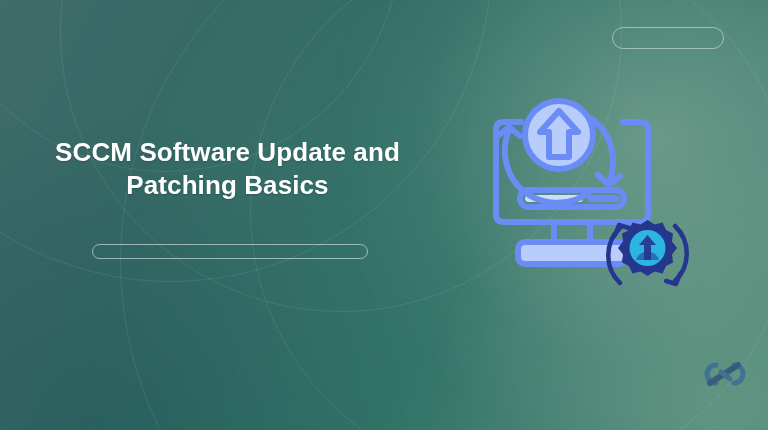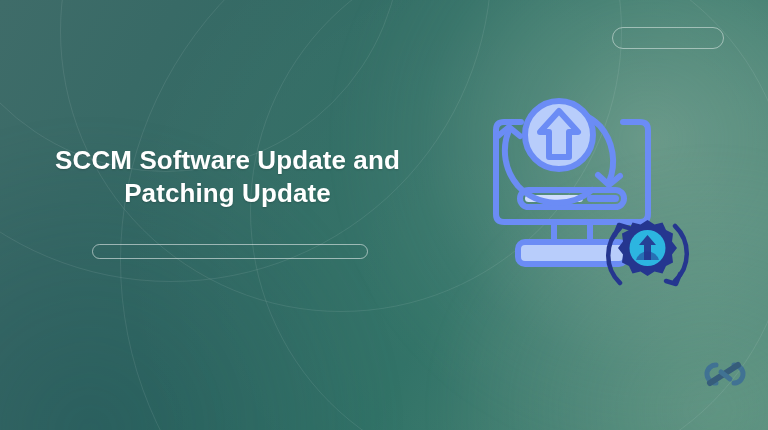--- a/index.html
+++ b/index.html
@@ -98,21 +98,21 @@
     height: 22px;
     border: 1px solid rgba(255,255,255,0.45);
     border-radius: 11px;
     box-sizing: border-box;
   }
 
   
   .title-block {
     position: absolute;
     left: 0;
-    top: 144px;
+    top: 136px;
     width: 455px;
     text-align: center;
   }
   .title-line {
     color: #ffffff;
     font-size: 26px;
     font-weight: bold;
     letter-spacing: 0.1px;
     line-height: 33px;
     text-shadow: 0 1px 2px rgba(0,0,0,0.18);
@@ -178,21 +178,21 @@
   <div class="arc arc-a"></div>
   <div class="arc arc-b"></div>
   <div class="arc arc-c"></div>
   <div class="arc arc-d"></div>
   <div class="arc arc-e"></div>
 
   <div class="pill-top"></div>
 
   <div class="title-block">
     <div class="title-line">SCCM Software Update and</div>
-    <div class="title-line">Patching Update</div>
+    <div class="title-line">Patching Basics</div>
   </div>
 
   <div class="pill-under"></div>
 
   <div class="illustration">
     <svg width="218" height="215" viewBox="0 0 218 215" xmlns="http://www.w3.org/2000/svg">
       <defs>
         
       </defs>
 

